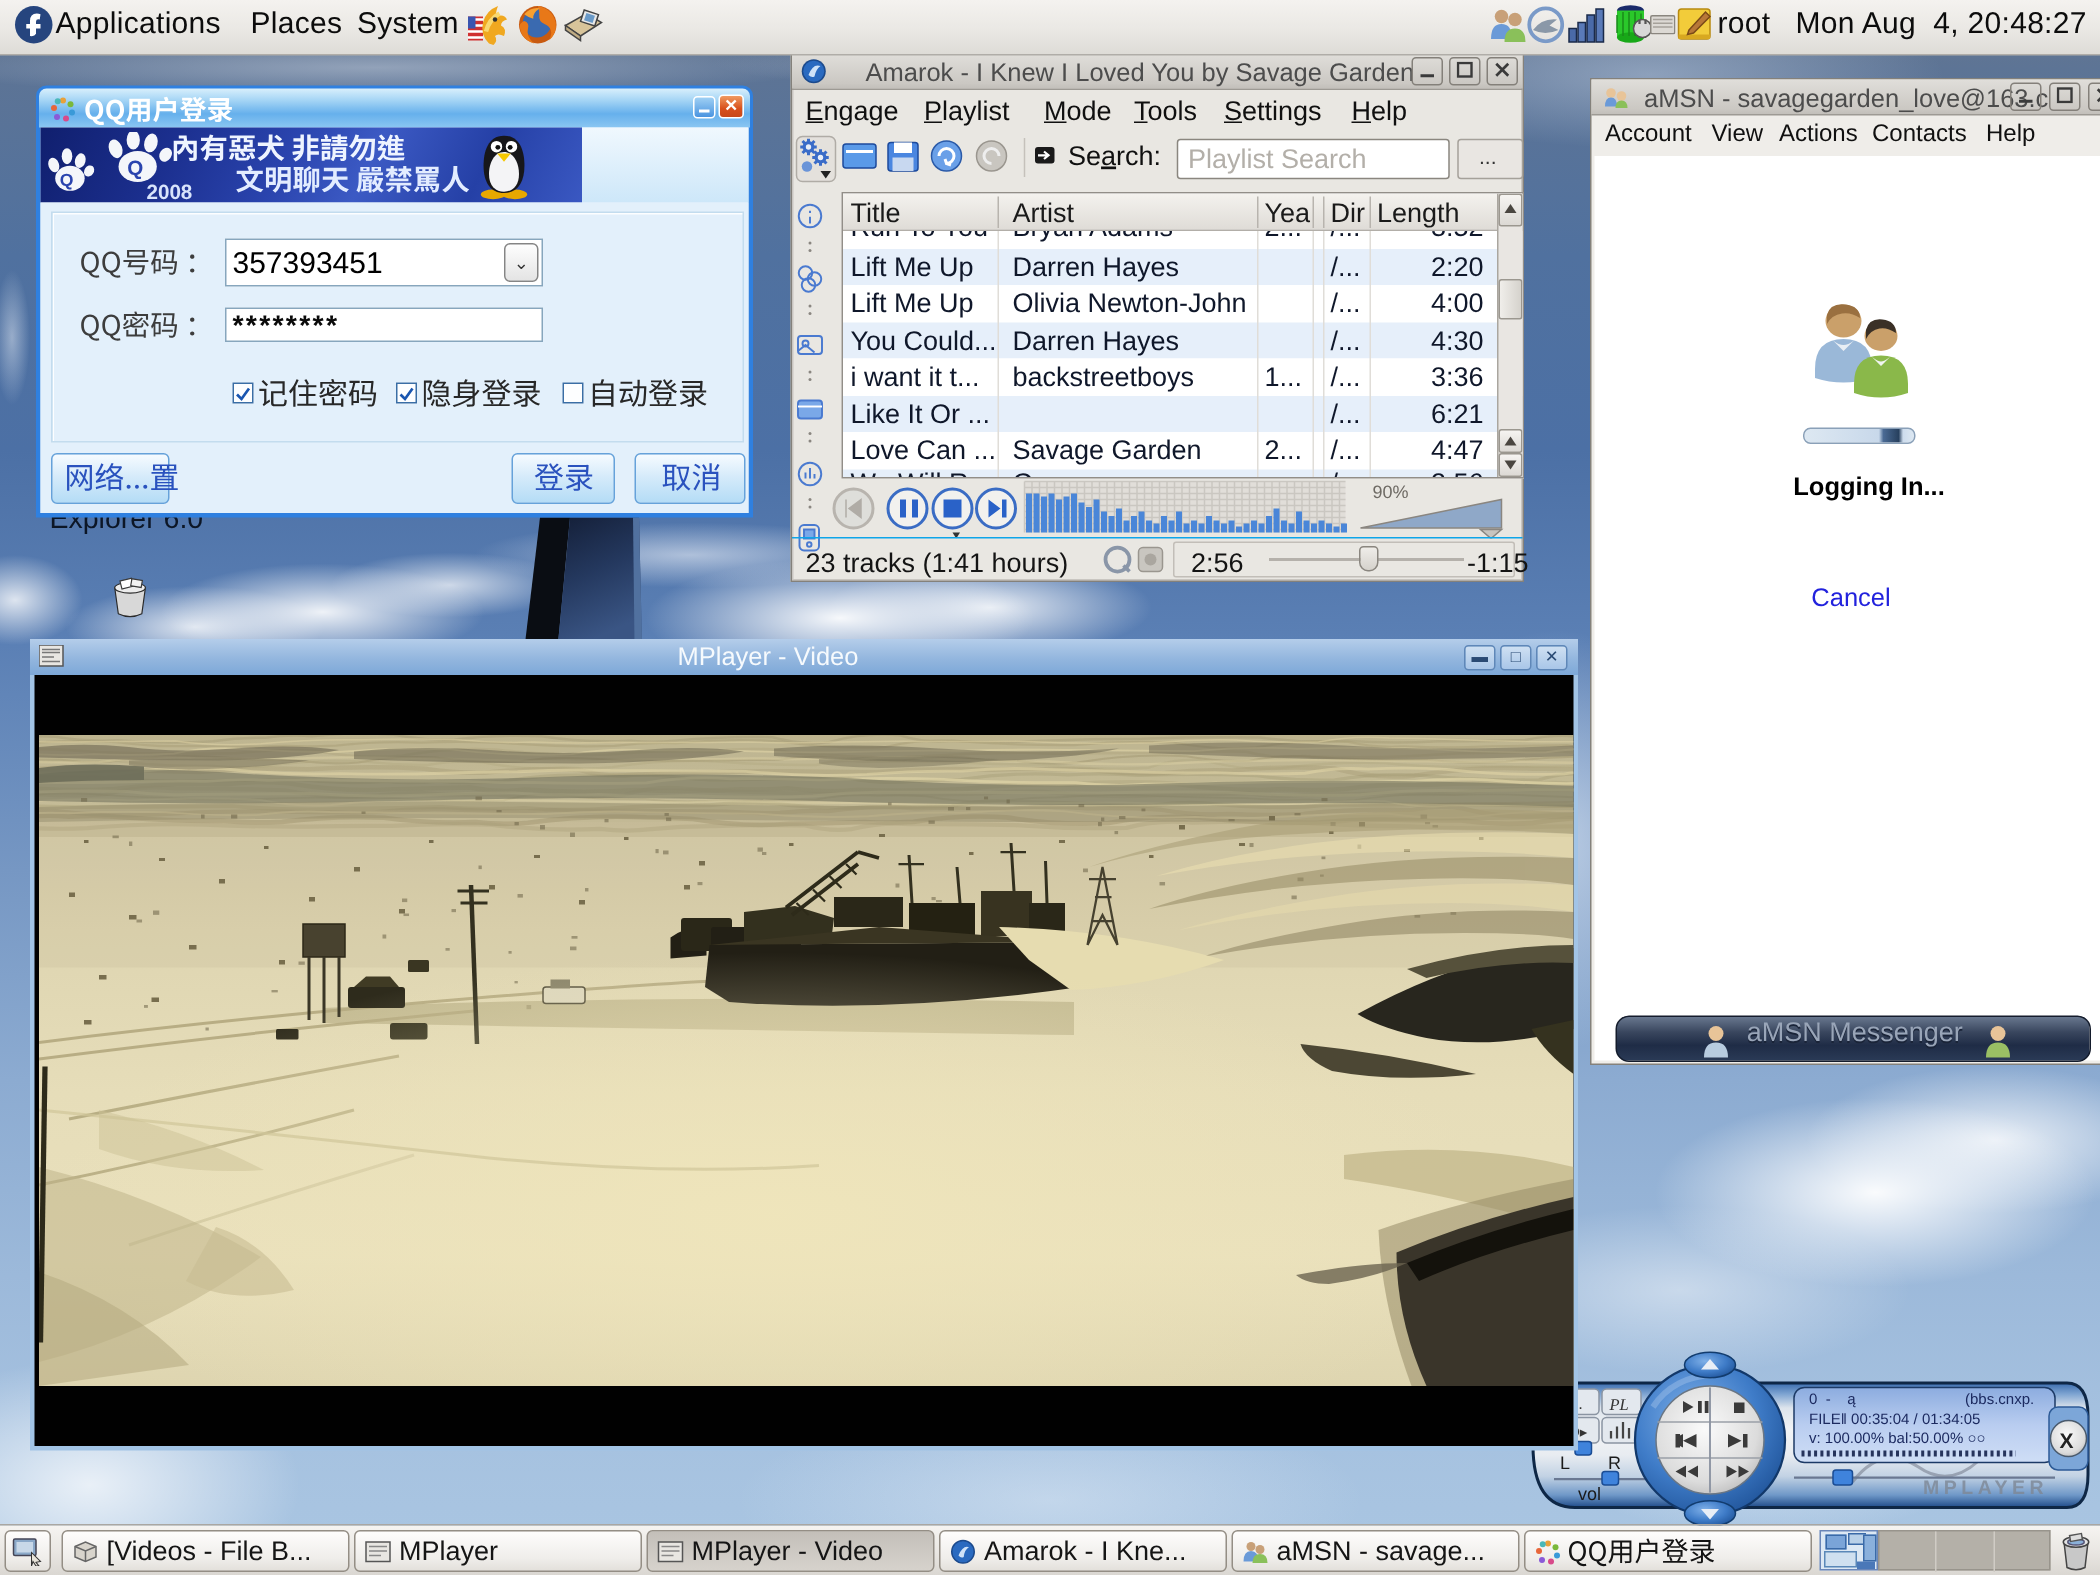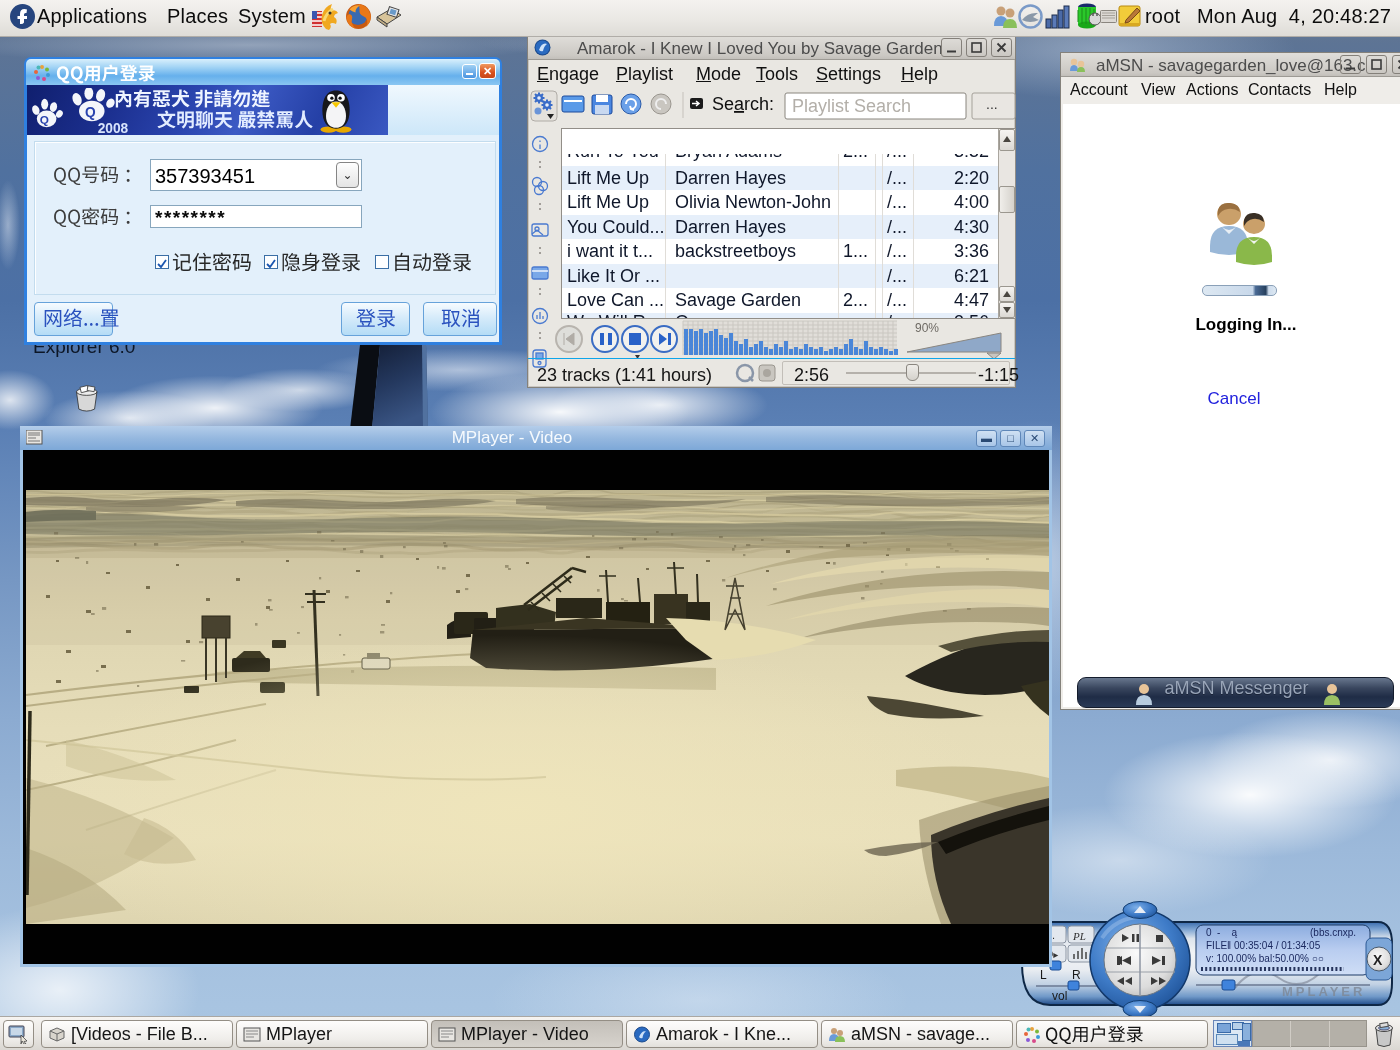--- a/index.html
+++ b/index.html
@@ -627,20 +627,32 @@
    <circle cx="12" cy="120" r="1"></circle>
         <circle cx="12" cy="125" r="1"></circle>
    <circle cx="12" cy="161" r="1"></circle>
         <circle cx="12" cy="166" r="1"></circle>
    <circle cx="12" cy="205" r="1"></circle>
         <circle cx="12" cy="210" r="1"></circle>
   </g>
  </svg>
 
  <div class="ab" style="left:33px;top:92px;width:455px;height:191px;border:1px solid #928e88;background:#fff;overflow:hidden">
+  <div class="ab" style="left:0;top:0;width:436px;height:25px;background:linear-gradient(180deg,#f4f2ee,#dfdcd7);border-bottom:1px solid #b2aea8;font-size:18px;color:#1a1a1a">
+   <span class="ab" style="left:5px;top:3px">Title</span>
+        <span class="ab" style="left:113px;top:3px">Artist</span>
+   <span class="ab" style="left:281px;top:3px">Yea</span>
+        <span class="ab" style="left:325px;top:3px">Dir</span>
+   <span class="ab" style="left:356px;top:3px">Length</span>
+   <div class="ab" style="left:103px;top:2px;width:1px;height:21px;background:#b8b4ae"></div>
+   <div class="ab" style="left:276px;top:2px;width:1px;height:21px;background:#b8b4ae"></div>
+   <div class="ab" style="left:313px;top:2px;width:1px;height:21px;background:#b8b4ae"></div>
+   <div class="ab" style="left:320px;top:2px;width:1px;height:21px;background:#b8b4ae"></div>
+   <div class="ab" style="left:351px;top:2px;width:1px;height:21px;background:#b8b4ae"></div>
+  </div>
   <div class="arow" style="left:0;top:25.0px;height:11.5px;background:#ffffff">
         <i style="left:5px;top:-13px">Run To You</i>
         <i style="left:113px;top:-13px">Bryan Adams</i>
         <i style="left:281px;top:-13px">2...</i>
         <i style="left:325px;top:-13px">/...</i>
         <i style="left:377px;top:-13px;width:50px;text-align:right">3:52</i>
       </div>
   <div class="arow" style="left:0;top:36.5px;height:24.5px;background:#e6effa">
         <i style="left:5px;top:2px">Lift Me Up</i>
         <i style="left:113px;top:2px">Darren Hayes</i>

